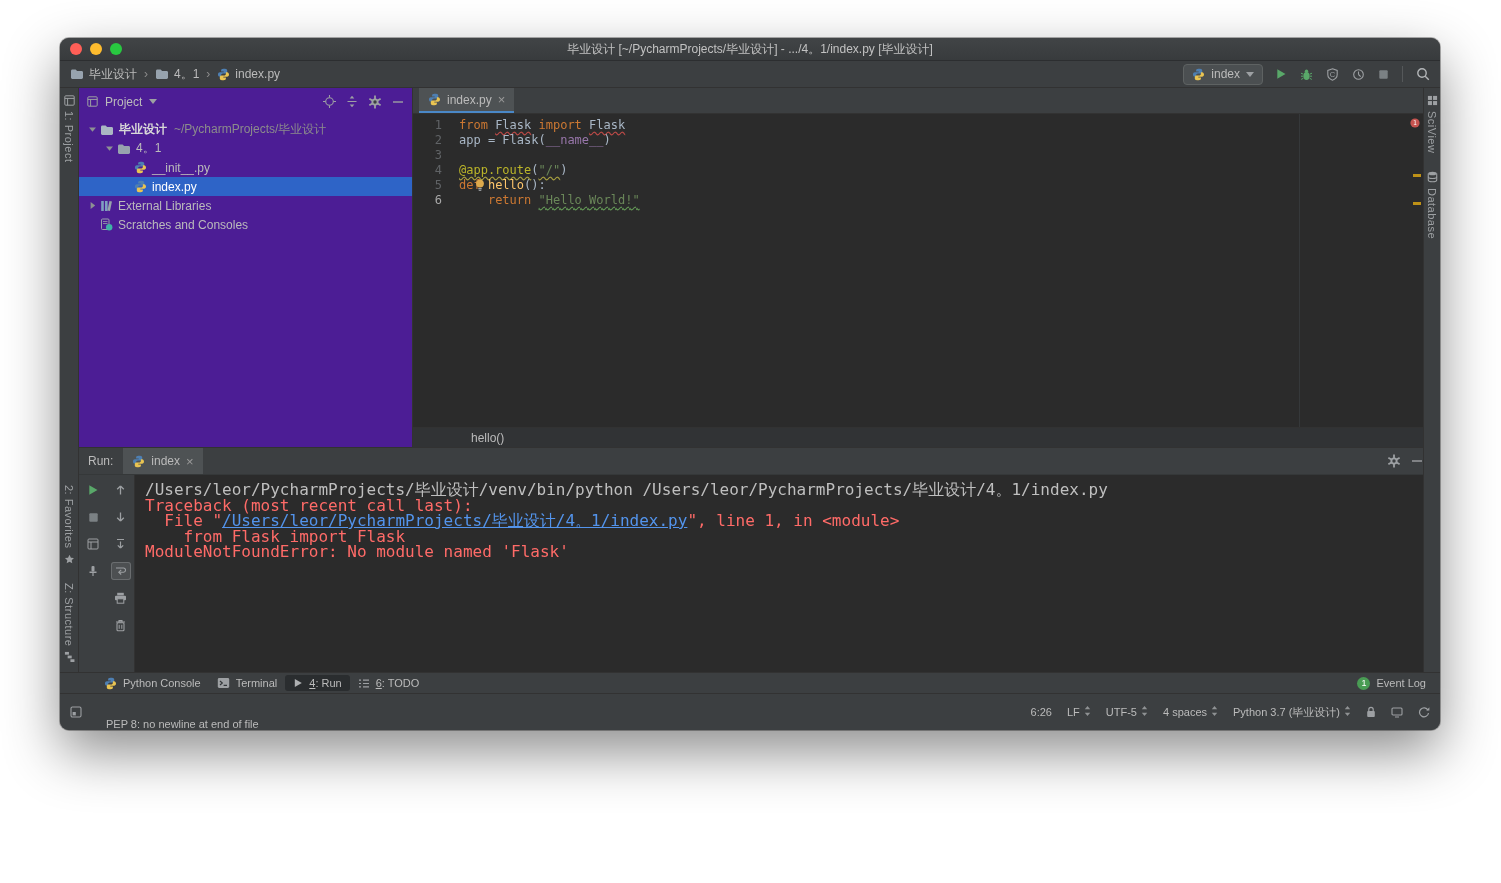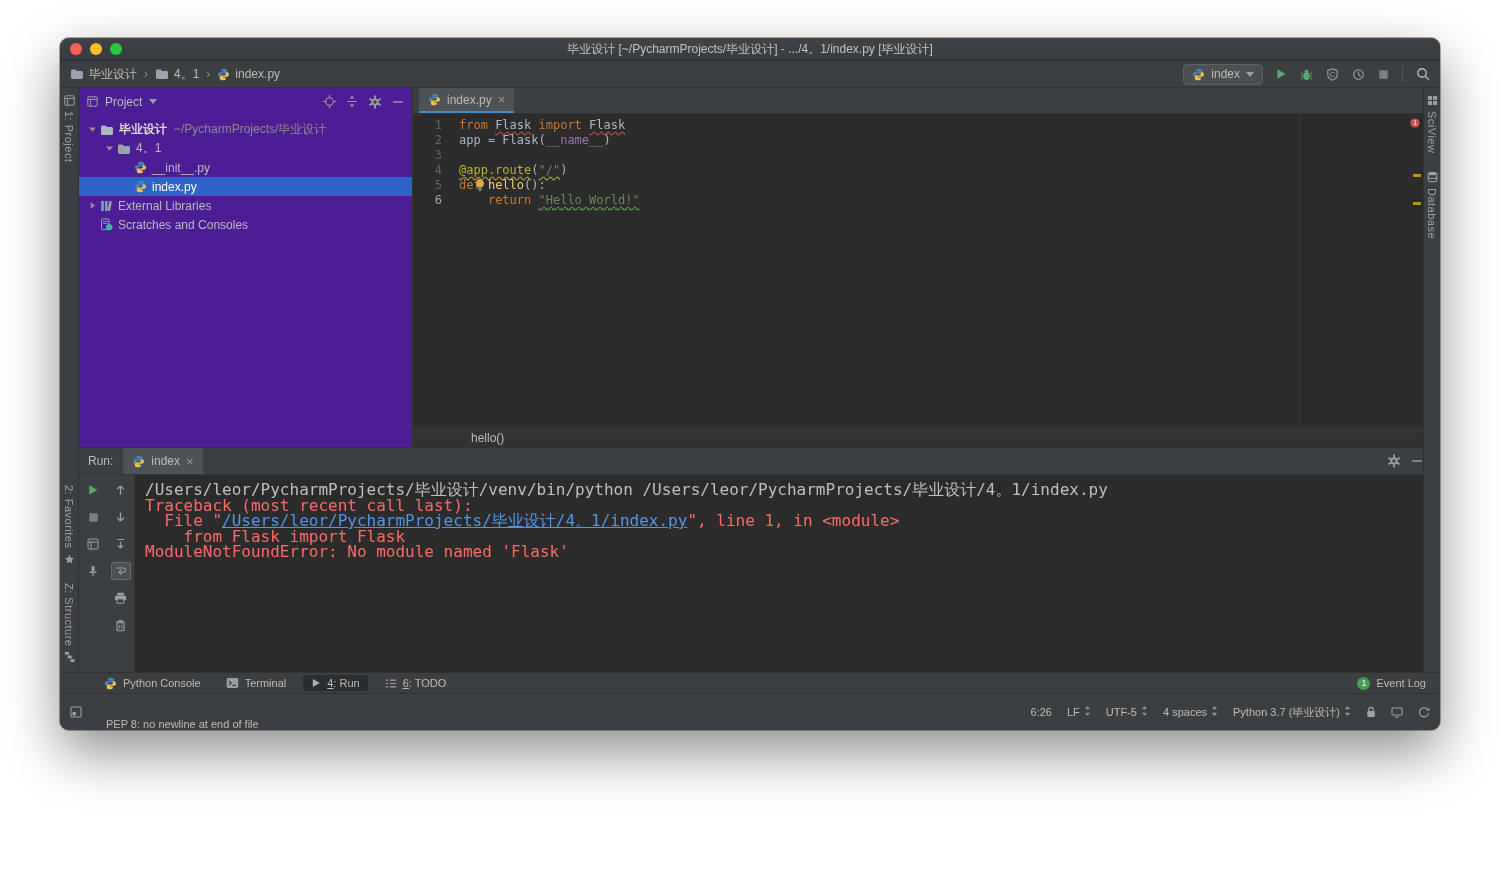--- a/index.html
+++ b/index.html
@@ -90,21 +90,21 @@
   .tool-btn{width:20px;height:18px;display:inline-flex;align-items:center;justify-content:center;border-radius:3px;}
   .tool-btn.sel{background:rgba(255,255,255,.09);box-shadow:inset 0 0 0 1px #6a6d6f;}
   .console{flex:1;background:#2b2b2b;font-family:"DejaVu Sans Mono","Liberation Mono",monospace;font-size:16px;line-height:15.5px;padding:7px 10px;overflow:hidden;}
   .con-line{white-space:pre;}
   .con-out{color:#bfbfbf;}
   .con-err{color:#ff6b68;}
   .con-link{color:#5394ec;text-decoration:underline;}
 
   
   .toolbar{flex:0 0 21px;background:#3c3f41;border-top:1px solid #323232;display:flex;align-items:center;font-size:11px;color:#bbbbbb;padding:0 8px;}
-  .tw-items{display:flex;align-items:center;margin-left:28px;gap:9px;}
+  .tw-items{display:flex;align-items:center;margin-left:28px;}
   .tw-item{display:flex;align-items:center;gap:6px;padding:2px 8px;border-radius:3px;}
   .tw-item.active{background:#2a2d2f;}
   .tw-item u{text-decoration:underline;}
   .eventlog{margin-left:auto;display:flex;align-items:center;gap:6px;padding-right:6px;}
   .badge{width:13px;height:13px;border-radius:50%;background:#499c54;color:#fff;font-size:9px;display:flex;align-items:center;justify-content:center;}
 
   
   .statusbar{flex:0 0 22px;background:#3c3f41;border-top:1px solid #323232;display:flex;align-items:center;font-size:11px;color:#bbbbbb;padding:0 10px;}
   .sb-msg{margin-left:24px;margin-top:24px;}
   .sb-right{margin-left:auto;display:flex;align-items:center;gap:15px;}

